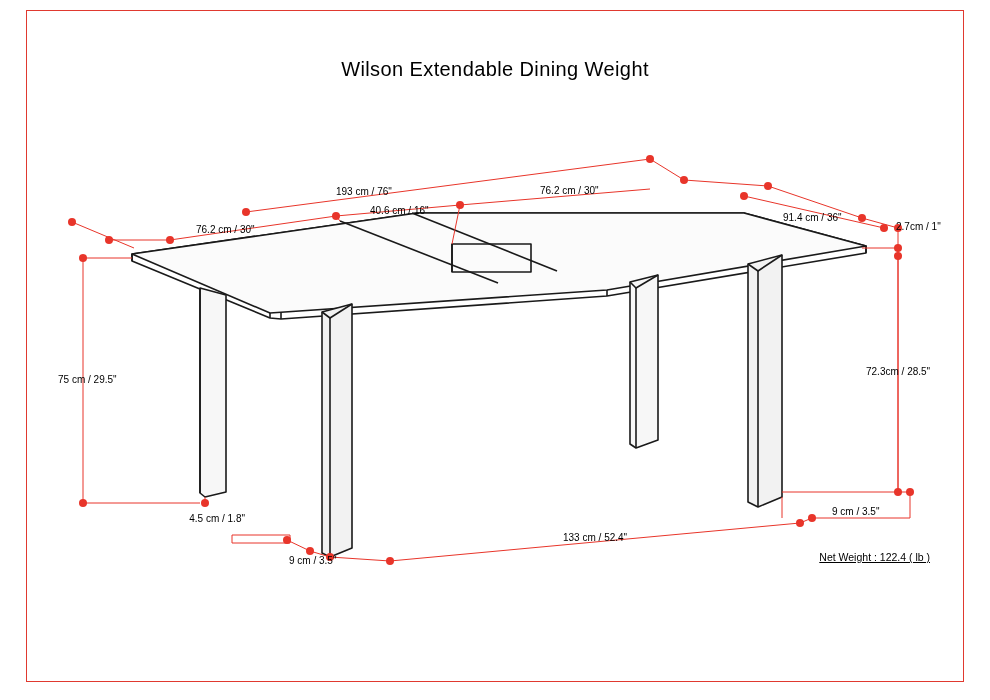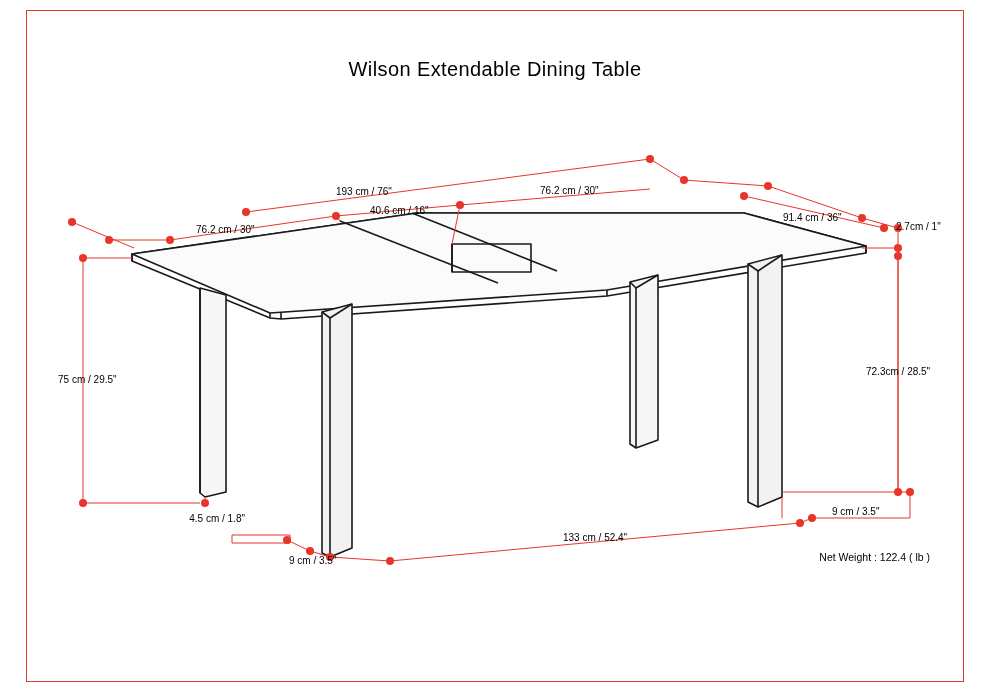--- a/index.html
+++ b/index.html
@@ -37,20 +37,21 @@
     color: #000000;
     font-family: "Liberation Sans", sans-serif;
   }
   #netweight {
     position: absolute;
     right: 60px;
     top: 551px;
     font-size: 10.5px;
     color: #000000;
     white-space: nowrap;
+    text-decoration: underline;
   }
   svg.layer {
     position: absolute;
     left: 0;
     top: 0;
     width: 990px;
     height: 700px;
   }
   .dim-label {
     position: absolute;
@@ -61,21 +62,21 @@
   }
   .dim-label.right  { text-align: right; }
 </style>
 </head>
 <body>
 
 <div id="page">
 
   <div id="frame"></div>
 
-  <div id="title">Wilson Extendable Dining Table</div>
+  <div id="title">Wilson Extendable Dining Weight</div>
 
   <svg class="layer" viewBox="0 0 990 700">
     <g fill="none" stroke="#1a1a1a" stroke-width="1.6" stroke-linejoin="round">
 
       <path d="M132,254 L417,213 L744,213 L866,246 L866,253 L607,296 L281,319 L270,318 L132,261 Z" fill="#ffffff"></path>
 
       <path d="M132,254 L417,213 L744,213 L866,246 L607,290 L270,313 Z" fill="#fbfbfb"></path>
 
       <path d="M340,221 L498,283"></path>
 

